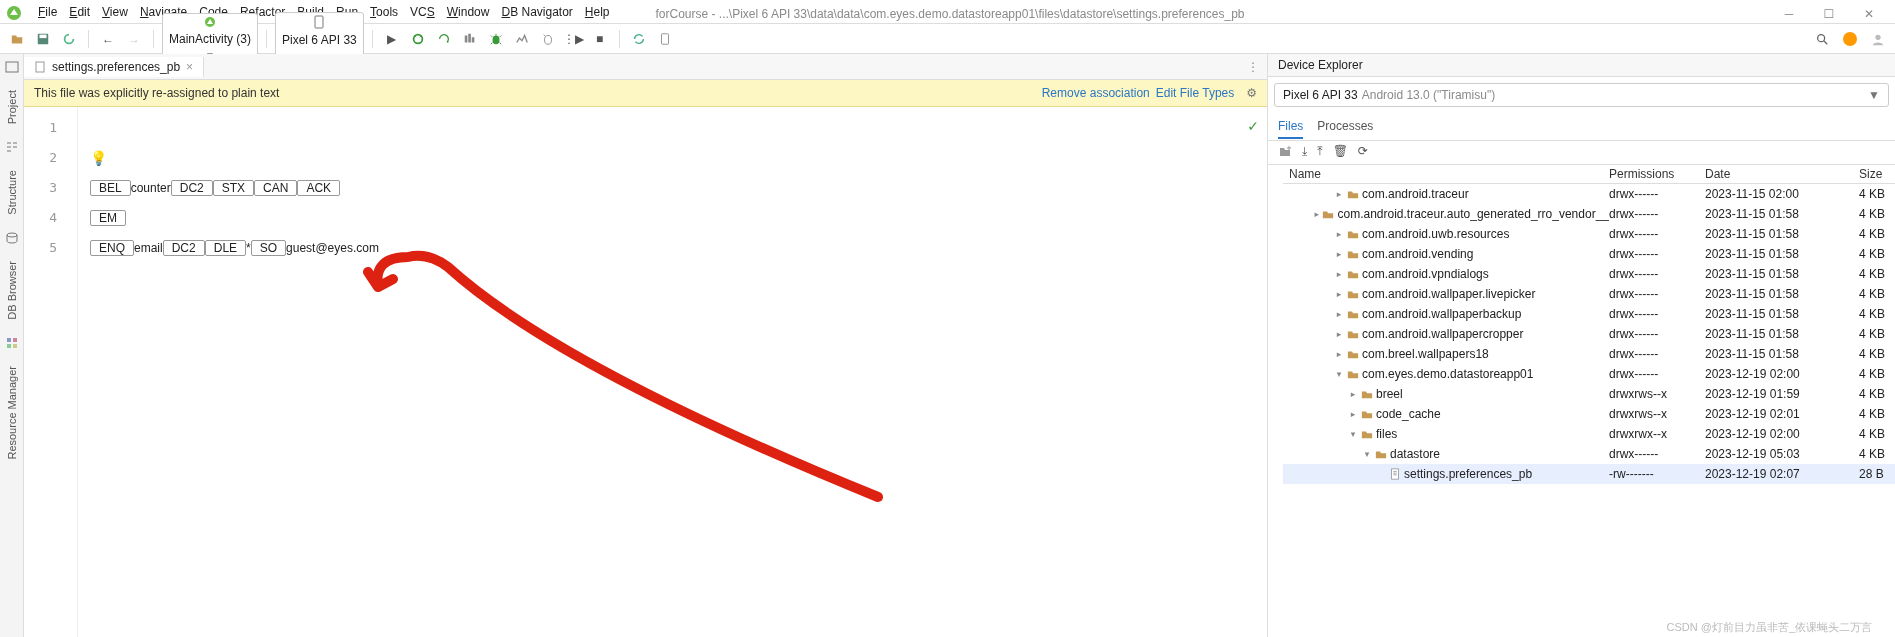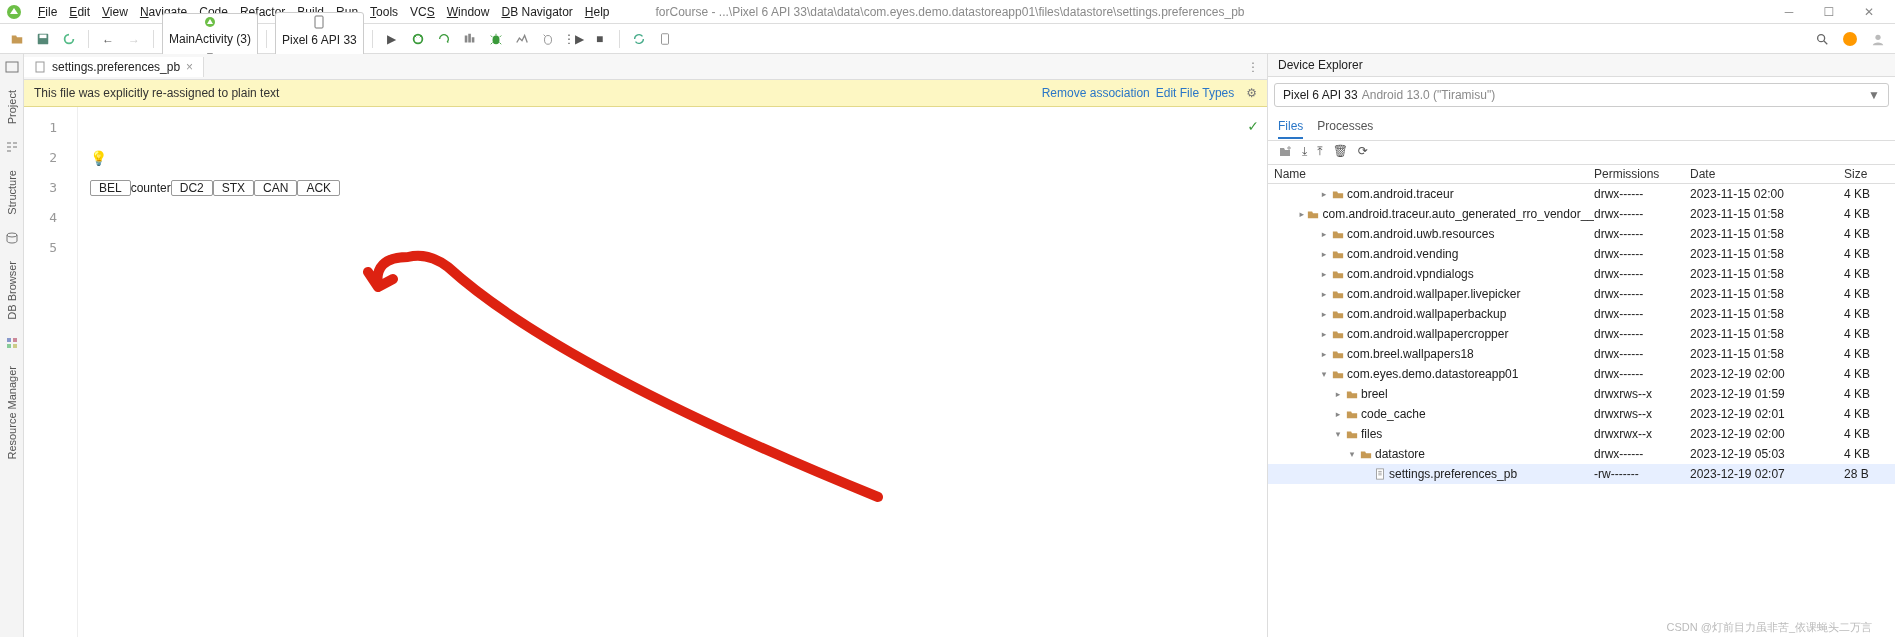--- a/index.html
+++ b/index.html
@@ -1,20 +1,20 @@
 <!DOCTYPE html>
 <html><head>
 <meta charset="utf-8">
 <style>
 * { margin: 0; padding: 0; box-sizing: border-box; font-family: "Segoe UI", Arial, sans-serif; font-size: 12px; }
 body { background: #fff; width: 1895px; height: 637px; overflow: hidden; color: #222; }
 .root { display: flex; flex-direction: column; height: 100%; }
 
 
-.menubar { display: flex; align-items: center; height: 24px; padding: 2px 6px; background: #fff; border-bottom: 1px solid #ddd; }
+.menubar { display: flex; align-items: flex-end; height: 24px; padding: 2px 6px; background: #fff; border-bottom: 1px solid #ddd; }
 .menubar .app-icon { width: 16px; height: 16px; margin-right: 10px; }
 .menubar .mi { padding: 2px 6px; cursor: pointer; }
 .menubar .mi u { text-decoration: underline; }
 .menubar .title-path { margin-left: 40px; color: #8a8a8a; white-space: nowrap; }
 .menubar .spacer { flex: 1; }
 .menubar .win-ctrl { width: 40px; text-align: center; color: #888; cursor: pointer; }
 
 
 .toolbar { display: flex; align-items: center; height: 30px; padding: 2px 6px; background: #fff; border-bottom: 1px solid #ddd; gap: 4px; }
 .toolbar .tbtn { width: 22px; height: 22px; display: flex; align-items: center; justify-content: center; cursor: pointer; color: #555; }
@@ -60,21 +60,21 @@
 .rp-title { padding: 4px 10px; border-bottom: 1px solid #ddd; background: #f7f7f7; }
 .rp-device { margin: 6px; padding: 4px 8px; border: 1px solid #ccc; border-radius: 3px; display: flex; align-items: center; cursor: pointer; }
 .rp-device .devname { font-weight: 400; }
 .rp-device .devmeta { color: #8a8a8a; margin-left: 4px; }
 .rp-device .dd { margin-left: auto; color: #777; }
 .rp-tabs { display: flex; gap: 14px; padding: 2px 10px; border-bottom: 1px solid #ddd; }
 .rp-tab { padding: 4px 0; cursor: pointer; color: #555; }
 .rp-tab.active { color: #2a76c7; border-bottom: 2px solid #2a76c7; margin-bottom: -1px; }
 .rp-tools { display: flex; gap: 10px; padding: 3px 10px; border-bottom: 1px solid #ddd; color: #555; }
 .rp-tools span { cursor: pointer; }
-.rp-head, .rp-row { display: grid; grid-template-columns: 320px 96px 154px 76px; align-items: center; padding: 2px 6px; }
+.rp-head, .rp-row { display: grid; grid-template-columns: 320px 96px 154px 76px; align-items: center; padding: 2px 6px; margin-left: 15px; }
 .rp-head { border-bottom: 1px solid #ddd; color: #333; font-weight: 400; }
 .rp-body { flex: 1; overflow-y: auto; position: relative; }
 .rp-row { height: 20px; cursor: pointer; }
 .rp-row.sel { background: #e7efff; }
 .namecell { display: flex; align-items: center; gap: 3px; white-space: nowrap; overflow: hidden; }
 .indent { display: inline-block; }
 .tw { width: 10px; color: #888; font-size: 9px; display: inline-block; text-align: center; }
 .fld-icon { color: #b7905c; display: inline-flex; }
 .file-icon { color: #888; display: inline-flex; }
 .rp-body svg { width: 12px; height: 12px; }
@@ -270,20 +270,24 @@
           <div class="ln">5</div>
         </div>
         <div class="code">
           <span class="checkmark">✓</span>
           <span class="bulb">💡</span>
           <div class="line"></div>
           <div class="line"></div>
           <div class="line">
             <span class="bx">BEL</span><span>counter</span><span class="bx">DC2</span><span class="bx">STX</span><span class="bx">CAN</span><span class="bx">ACK</span>
           </div>
+          <div class="line"><span class="bx">EM</span></div>
+          <div class="line">
+            <span class="bx">ENQ</span><span>email</span><span class="bx">DC2</span><span class="bx">DLE</span><span>*</span><span class="bx">SO</span><span>guest@eyes.com</span>
+          </div>
 
           <svg class="anno" style="left:280px;top:140px" width="540" height="270">
             <path d="M20 40 Q 15 10 50 10 M20 40 L10 25 M20 40 L35 32 M50 10 Q 70 5 90 20 Q 200 120 520 250" stroke="#d21" stroke-width="10" fill="none" stroke-linecap="round"></path>
           </svg>
         </div>
       </div>
     </div>
 
     <div class="rightpanel">
       <div class="rp-title">Device Explorer</div>

